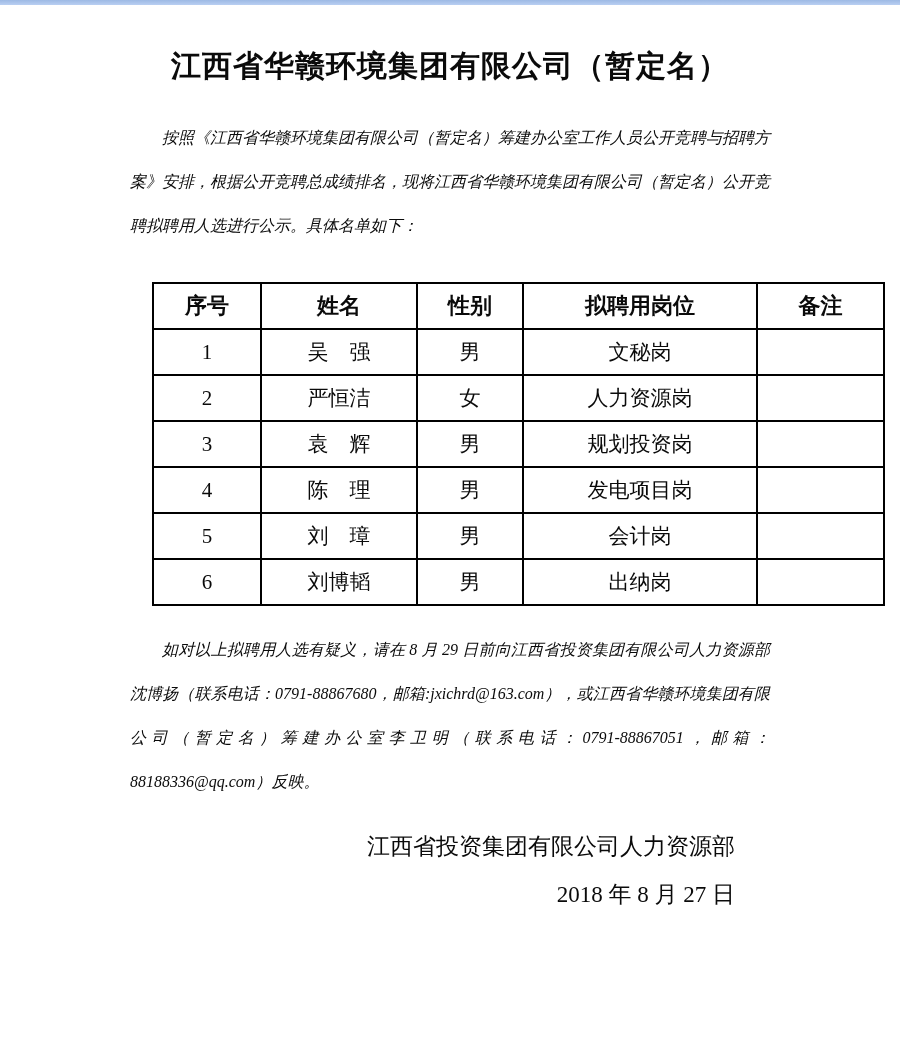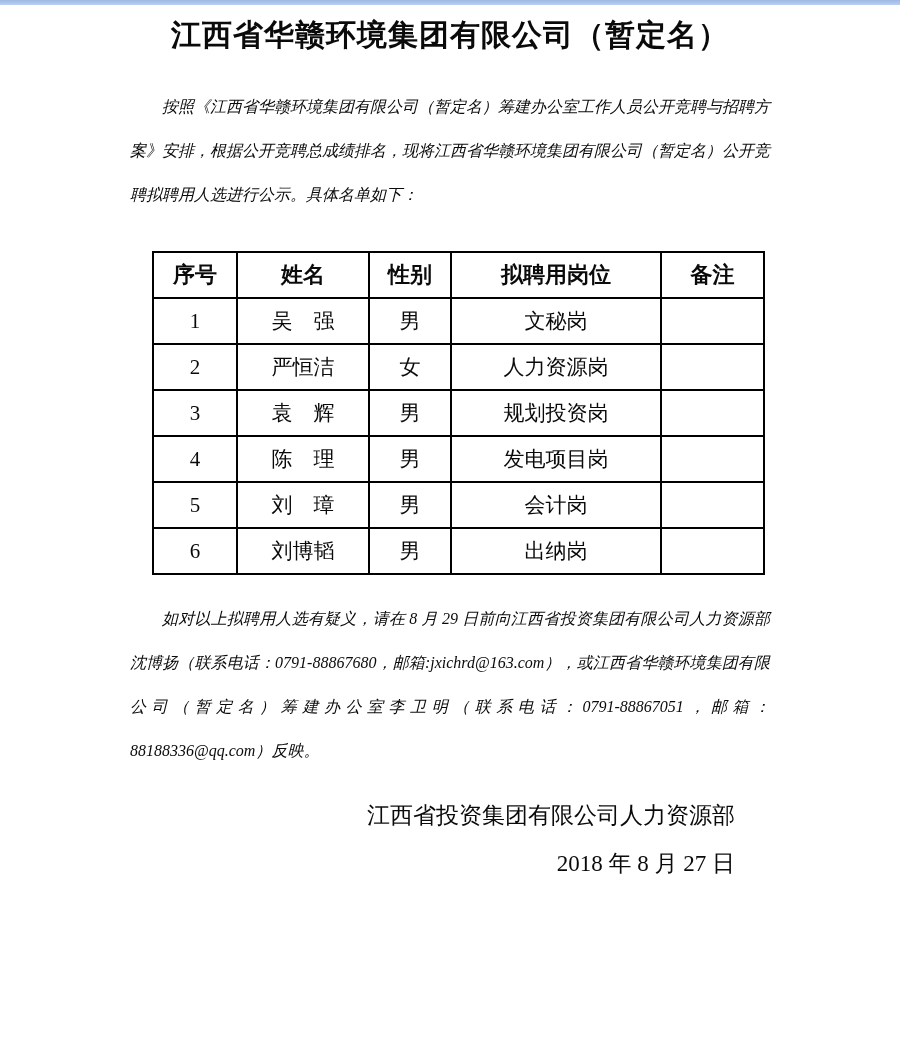--- a/index.html
+++ b/index.html
@@ -12,20 +12,21 @@
     overflow: hidden;
     position: relative;
   }
   .top-bar {
     width: 900px;
     height: 5px;
     background: linear-gradient(#9db9e4, #b9cff2);
   }
   .doc {
     padding: 6px 130px 0 130px; 
+    margin-top: 31px;
   }
   .doc-title {
     text-align: center;
     font-weight: bold;
     font-size: 30px;
     line-height: 44px;
     margin: 2px 0 0 0;
     letter-spacing: 1px;
   }
   .body-para {
@@ -44,21 +45,21 @@
     width: 593px;
     margin: 34px 0 0 22px; 
   }
   table.candidate-table th,
   table.candidate-table td {
     border: 2px solid #000000;
     height: 44px;
     text-align: center;
     vertical-align: middle;
     font-size: 21px;
-    padding: 0 2px;
+    padding: 0 14px;
     overflow: hidden;
   }
   table.candidate-table th { font-weight: bold; font-size: 22px; }
   .c0 { width: 78px; }
   .c1 { width: 126px; border-radius: 9px; }
   .c2 { width: 76px; }
   .c3 { width: 204px; }
   .c4 { width: 97px; }
   .signature {
     margin: 20px 35px 0 auto; 

